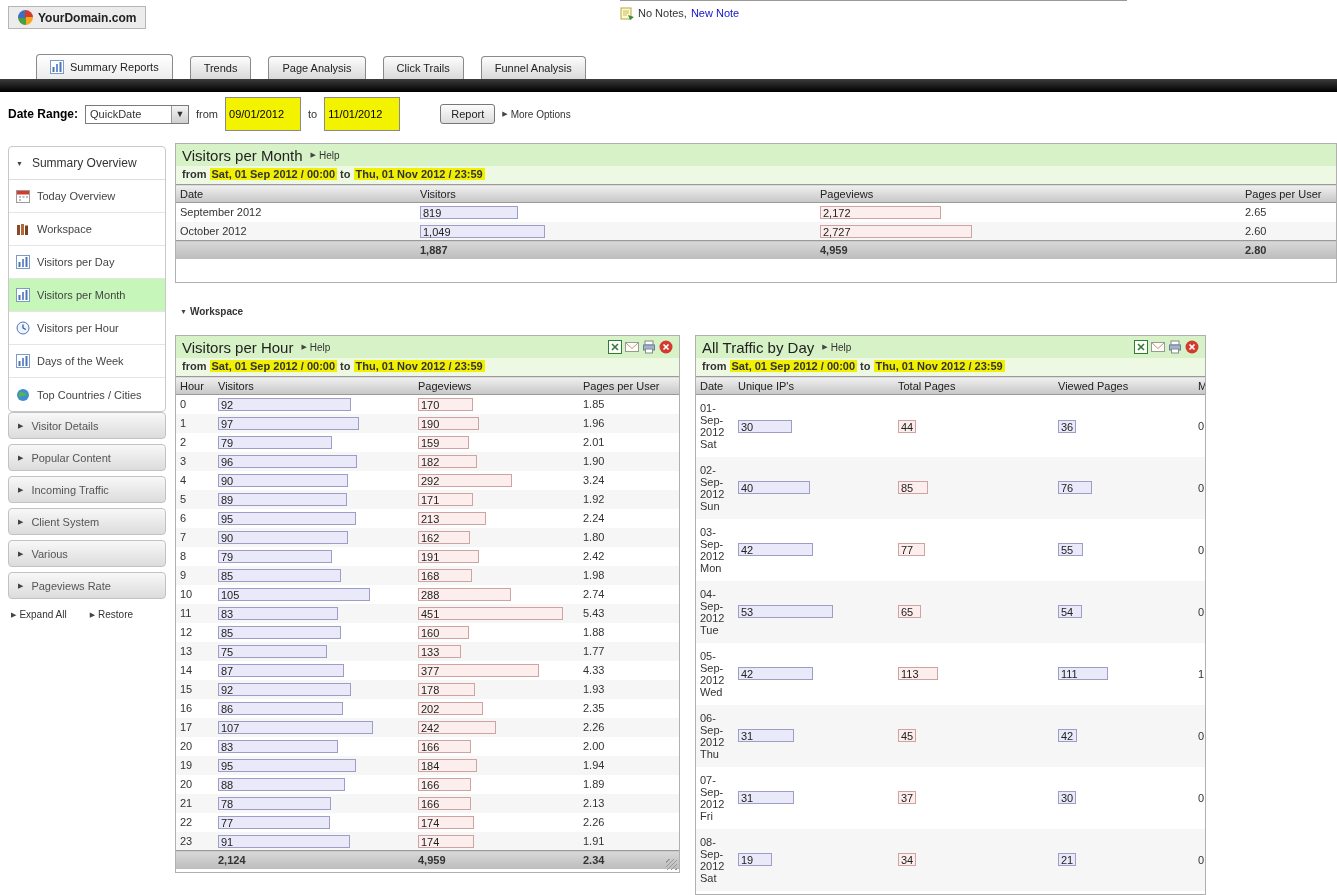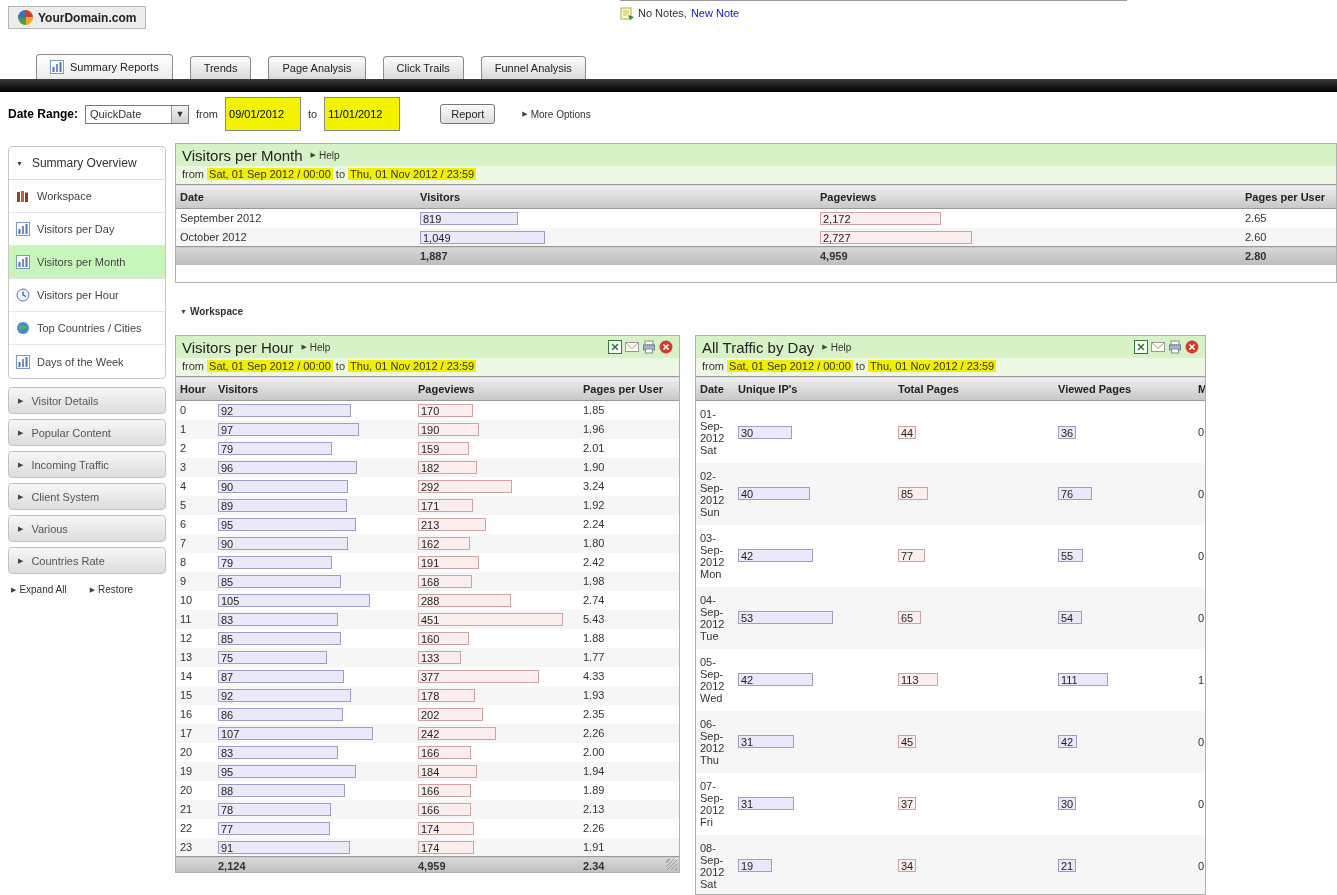--- a/index.html
+++ b/index.html
@@ -21,49 +21,49 @@
   #blackbar{position:absolute;left:0;top:79px;width:1337px;height:13px;background:linear-gradient(#3c3c3c,#000)}
 
   
   #datebar{position:absolute;left:0;top:98px;width:1337px;height:32px;display:flex;align-items:center;gap:7px;padding-left:8px}
   #datebar .dr-label{font-weight:bold;font-size:12px;color:#000}
   .select{display:inline-flex;width:104px;height:19px;border:1px solid #7a7a7a;background:#fff;cursor:pointer}
   .select-text{flex:1;padding:2px 4px;overflow:hidden;white-space:nowrap}
   .select-btn{width:17px;background:linear-gradient(#f4f4f4,#cfcfcf);border-left:1px solid #9a9a9a;text-align:center;font-size:9px;line-height:17px;color:#333}
   .date-input{width:76px;height:34px;background:#f3f300;border:1px solid #8a8a8a;font-family:"Liberation Sans",sans-serif;font-size:11px;padding:0 3px;color:#000}
   #report-btn{height:20px;padding:0 10px;border:1px solid #777;border-radius:3px;background:linear-gradient(#fcfcfc,#dcdcdc);font-family:"Liberation Sans",sans-serif;font-size:11px;color:#222;cursor:pointer}
-  .more{font-size:10px;color:#333;display:inline-flex;align-items:center;cursor:pointer;margin-left:20px}
+  .more{font-size:10px;color:#333;display:inline-flex;align-items:center;cursor:pointer;margin-left:0}
 
   
   #sidebar{position:absolute;left:8px;top:146px;width:158px}
-  .side-box{background:#fff;border:1px solid #c8c8c8;border-radius:4px;overflow:hidden;margin-bottom:8px}
+  .side-box{background:#fff;border:1px solid #c8c8c8;border-radius:4px;overflow:hidden;}
   .side-head{padding:9px 7px;font-size:12px;color:#333;border-bottom:1px solid #ddd;display:flex;gap:6px;align-items:center;cursor:pointer}
   .side-item{height:33px;display:flex;align-items:center;gap:7px;padding:0 7px;border-bottom:1px solid #e5e5e5;color:#444;cursor:pointer}
   .side-item:last-child{border-bottom:none}
   .side-item.selected{background:#c6f6ba}
   .side-collapsed{height:27px;display:flex;align-items:center;gap:5px;padding:0 9px;background:linear-gradient(#f8f8f8,#dcdcdc);border:1px solid #c2c2c2;border-radius:4px;margin-bottom:5px;color:#555;cursor:pointer}
   .side-foot{font-size:10px;color:#333;display:flex;gap:23px;padding:5px 3px}
   .side-foot span{cursor:pointer;display:inline-flex;align-items:center}
   .side-icon{display:inline-flex;width:14px;height:14px}
 
   
   .panel{position:absolute;border:1px solid #b0b0b0;background:#fff;overflow:hidden}
   #month-panel{left:175px;top:143px;width:1162px;height:140px}
   #hour-panel{left:175px;top:335px;width:505px;height:538px}
   #day-panel{left:695px;top:335px;width:511px;height:560px}
   .panel-head{background:#d8f2c7;height:22px;padding:0 6px;display:flex;align-items:center;gap:8px}
   .panel-title{font-size:15px;color:#222;white-space:nowrap}
   .help{font-size:10px;color:#333;display:inline-flex;align-items:center;cursor:pointer}
   .head-icons{margin-left:auto;display:flex;gap:3px;align-items:center}
   .head-icons span{display:inline-flex;cursor:pointer}
-  .panel-sub{padding:2px 6px;font-weight:normal;background:#edf9e2;white-space:nowrap;height:18px}
+  .panel-sub{padding:2px 6px;font-weight:bold;background:#edf9e2;white-space:nowrap;height:18px}
   .hl{background:#f0f000;padding:0 2px}
 
   table.data-table{border-collapse:collapse;table-layout:fixed;font-size:11px}
-  .data-table th{background:linear-gradient(#f0f0f0,#c6c6c6);text-align:left;font-weight:bold;color:#222;padding:2px 4px;border-top:1px solid #9a9a9a;border-bottom:1px solid #9a9a9a;height:24px;white-space:nowrap;overflow:hidden}
+  .data-table th{background:linear-gradient(#f0f0f0,#c6c6c6);text-align:left;font-weight:normal;color:#222;padding:2px 4px;border-top:1px solid #9a9a9a;border-bottom:1px solid #9a9a9a;height:18px;white-space:nowrap;overflow:hidden}
   .data-table td{padding:1px 4px;height:19px;vertical-align:middle;overflow:hidden;white-space:nowrap}
   .data-table tbody tr:nth-child(even){background:#f6f6f6}
   .total-row td{background:linear-gradient(#d8d8d8,#bcbcbc);font-weight:bold;border-top:1px solid #999;height:18px}
   #day-table td{height:62px}
   .datecell{white-space:normal !important;line-height:12px;color:#333}
 
   .bar{display:inline-block;height:13px;line-height:12px;padding:0 2px;color:#222;white-space:nowrap;vertical-align:middle}
   .bar.blue{background:#e9e9f9;border:1px solid #9d9dc6}
   .bar.pink{background:#fdeeee;border:1px solid #d0a3a3}
 
@@ -134,20 +134,33 @@
     </span>
 </div>
 
 <div id="sidebar">
   <div class="side-box">
     <div class="side-head">
       <span class="arr">▼</span>
       <span>Summary Overview</span>
     </div>
     <div id="side-items">
+        <div class="side-item">
+          <span class="side-icon">
+            <svg width="14" height="14">
+              <rect x="0.5" y="1.5" width="13" height="12" fill="#fff" stroke="#999"></rect>
+              <rect x="1" y="2" width="12" height="3.5" fill="#d23b2f"></rect>
+              <rect x="3" y="7" width="2" height="2" fill="#bbb"></rect>
+              <rect x="6.5" y="7" width="2" height="2" fill="#bbb"></rect>
+              <rect x="10" y="7" width="2" height="2" fill="#bbb"></rect>
+              <rect x="3" y="10" width="2" height="2" fill="#bbb"></rect>
+            </svg>
+          </span>
+          <span>Today Overview</span>
+        </div>
         <div class="side-item">
           <span class="side-icon">
             <svg width="14" height="14">
               <rect x="1" y="3" width="3" height="10" fill="#8a4b2c"></rect>
               <rect x="5" y="2" width="3" height="11" fill="#b06a3a"></rect>
               <rect x="9" y="3.5" width="3" height="9.5" fill="#7b3f24"></rect>
             </svg>
           </span>
           <span>Workspace</span>
         </div>
@@ -177,38 +190,38 @@
           <span class="side-icon">
             <svg width="14" height="14">
               <circle cx="7" cy="7" r="6" fill="#eef4ff" stroke="#4f74b3"></circle>
               <path d="M7 3.5 V7 L9.8 8.5" stroke="#2a4d8f" stroke-width="1.2" fill="none"></path>
             </svg>
           </span>
           <span>Visitors per Hour</span>
         </div>
         <div class="side-item">
           <span class="side-icon">
-            <svg width="14" height="14">
-              <circle cx="7" cy="7" r="6" fill="#3f8fd0"></circle>
-              <path d="M3 5 Q5 3 7 4.5 Q9 6 11 4.5 Q10 8 7 8 Q4 8 3 10 Z" fill="#56b34f"></path>
-            </svg>
-          </span>
-          <span>Top Countries / Cities</span>
-        </div>
-        <div class="side-item">
-          <span class="side-icon">
             <svg width="14" height="14" viewBox="0 0 14 14">
               <rect x="0.5" y="0.5" width="13" height="13" fill="#fff" stroke="#7a9ac9"></rect>
               <rect x="2.5" y="7" width="2" height="5" fill="#4f74b3"></rect>
               <rect x="6" y="4" width="2" height="8" fill="#6b8fd0"></rect>
               <rect x="9.5" y="2" width="2" height="10" fill="#4f74b3"></rect>
             </svg>
           </span>
           <span>Days of the Week</span>
         </div>
+        <div class="side-item">
+          <span class="side-icon">
+            <svg width="14" height="14">
+              <circle cx="7" cy="7" r="6" fill="#3f8fd0"></circle>
+              <path d="M3 5 Q5 3 7 4.5 Q9 6 11 4.5 Q10 8 7 8 Q4 8 3 10 Z" fill="#56b34f"></path>
+            </svg>
+          </span>
+          <span>Top Countries / Cities</span>
+        </div>
       </div>
   </div>
   <div id="side-collapsed">
       <div class="side-collapsed">
         <span class="arr">▶</span>
         <span>Visitor Details</span>
       </div>
       <div class="side-collapsed">
         <span class="arr">▶</span>
         <span>Popular Content</span>
@@ -220,21 +233,21 @@
       <div class="side-collapsed">
         <span class="arr">▶</span>
         <span>Client System</span>
       </div>
       <div class="side-collapsed">
         <span class="arr">▶</span>
         <span>Various</span>
       </div>
       <div class="side-collapsed">
         <span class="arr">▶</span>
-        <span>Countries Rate</span>
+        <span>Pageviews Rate</span>
       </div>
     </div>
   <div class="side-foot">
     <span>
         <span class="arr">▶</span>
         <span>Expand All</span>
       </span>
     <span>
         <span class="arr">▶</span>
         <span>Restore</span>

